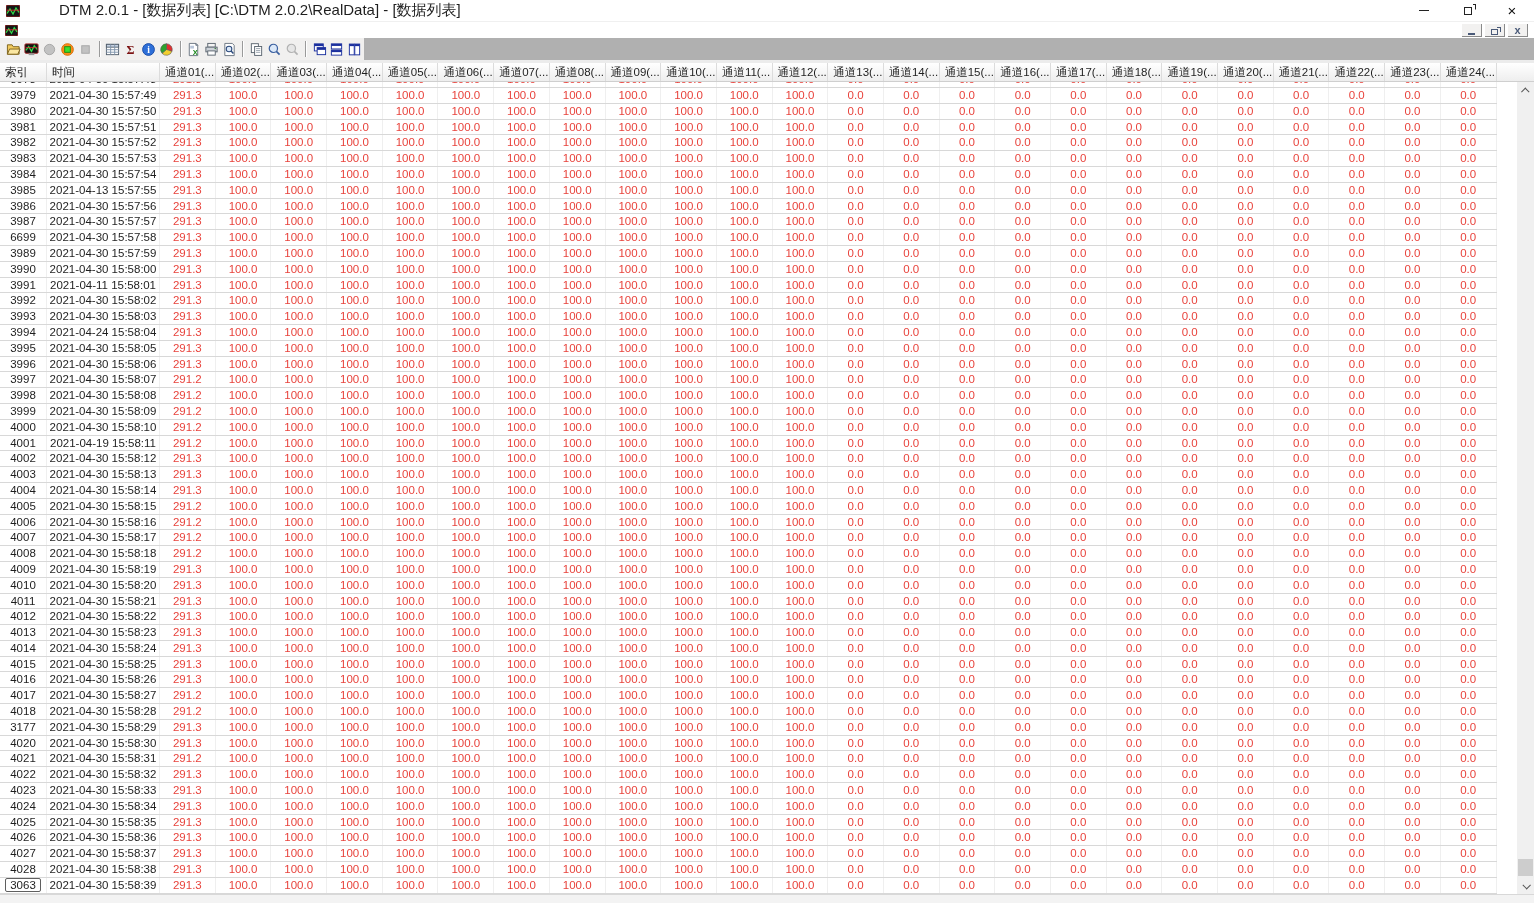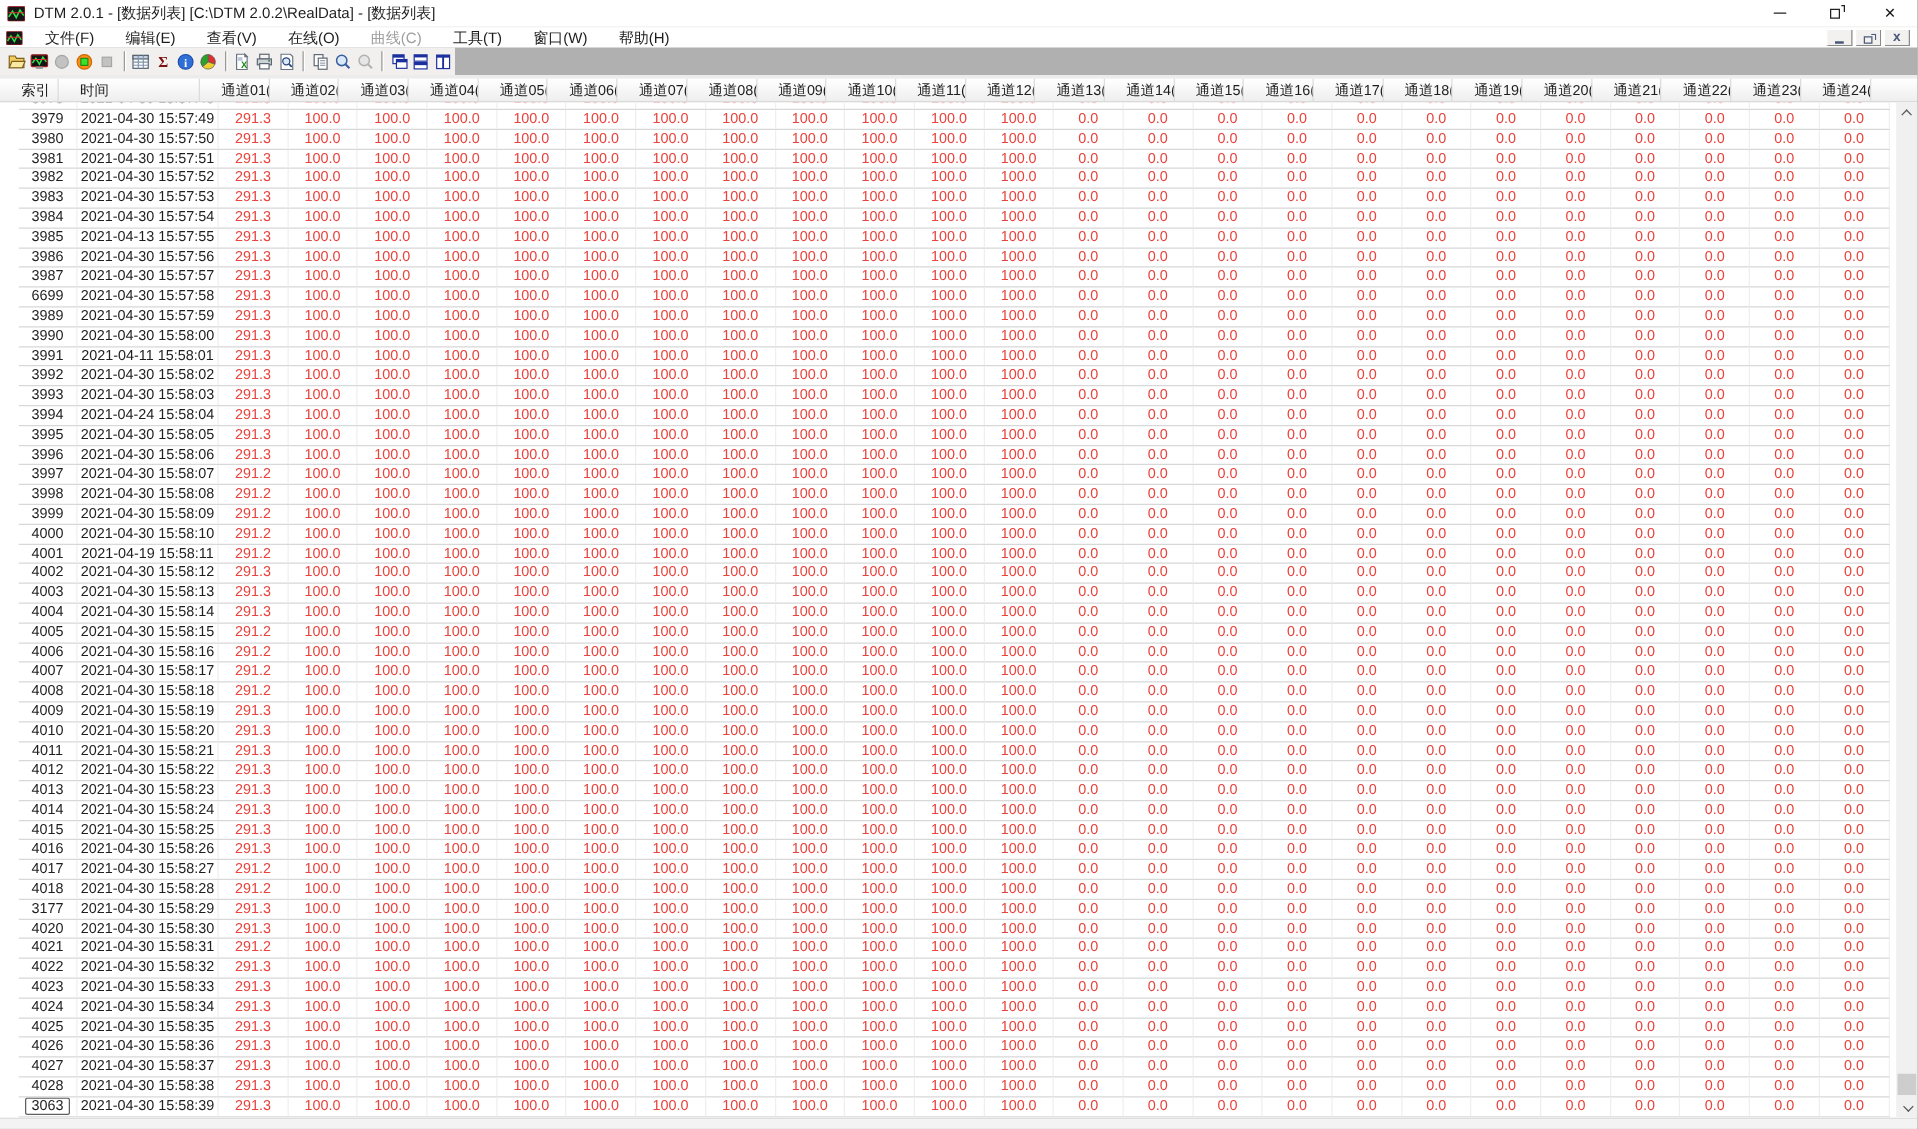--- a/index.html
+++ b/index.html
@@ -5,21 +5,21 @@
   * { margin:0; padding:0; box-sizing:border-box; }
   html,body { background:#888; }
   body { font-family:"Liberation Sans", sans-serif; }
   .window { position:relative; width:1534px; height:903px; background:#fff; overflow:hidden;
             font-size:12px; color:#1e1e1e; }
 
   
   .titlebar { height:22px; display:flex; align-items:center; background:#ffffff;
               padding-left:6px; border-bottom:1px solid #f0f0f0; }
   .titlebar .app-ico { margin-right:7px; display:flex; }
-  .title-text { font-size:12px; white-space:nowrap; }
+  .title-text { font-size:15px; white-space:nowrap;margin-left:32px; }
   .caption-btns { margin-left:auto; display:flex; height:22px; }
   .cap-btn { width:44px; height:22px; display:flex; align-items:center; justify-content:center; }
   .glyph-min { width:10px; height:1px; background:#222; }
   .glyph-restore { position:relative; width:8px; height:8px; border:1px solid #222; background:#fff; }
   .glyph-restore::before { content:''; position:absolute; left:2px; top:-4px; width:8px; height:8px;
                            border:1px solid #222; border-left-width:0; clip-path: inset(0 0 4px 6px); }
   .glyph-close { font-size:15px; line-height:1; color:#111; }
 
   
   .menubar { height:16px; display:flex; align-items:center; background:#ffffff; padding-left:5px; }
@@ -45,23 +45,23 @@
   .tb-sep { width:1px; height:16px; background:#9a9a9a; margin:0 4px;
             box-shadow: 1px 0 0 #ffffff; }
 
   
   .table-area { position:absolute; top:60px; left:0; width:1534px; bottom:0; background:#fff; }
   .top-strip { height:3px; background:#ececec; }
   .theader { height:19px; width:1534px; background:linear-gradient(#ffffff,#eeeeee);
              border-bottom:1px solid #cfcfcf; position:relative; }
   .hgrid, .row { display:grid; grid-template-columns:47px 113px repeat(24, 55.7px); width:1497px; }
   .hgrid { height:18px; }
-  .hcell { display:flex; align-items:center; padding-left:17px; border-right:1px solid #dcdcdc;
+  .hcell { display:flex; align-items:center; padding-left:5px; border-right:1px solid #dcdcdc;
            overflow:hidden; white-space:nowrap; font-size:11.5px; color:#1e1e1e; }
-  .tbody { position:relative; height:812px; overflow:hidden; background:#fff;padding-left:15px; }
+  .tbody { position:relative; height:812px; overflow:hidden; background:#fff; }
   .row { height:15.8px; border-bottom:1px solid #d8d8d8; }
   .cell { text-align:center; line-height:15px; font-size:11.5px; border-right:1px solid #efefef;
           overflow:hidden; white-space:nowrap; position:relative; }
   .c-red { color:#e8433c; }
   .cell-focus::after { content:''; position:absolute; inset:0 5px 1px 5px; border:1px solid #5f5f5f; border-radius:2px; }
   .partial-clip { height:6px; overflow:hidden; }
   .partial-clip .row { margin-top:-10px; }
 
   
   .vscroll { position:absolute; top:22px; right:0; width:17px; height:812px; background:#f0f0f0; }
@@ -102,30 +102,20 @@
   </div>
 
   <div class="menubar">
     <span class="app-ico">
       <svg width="13" height="11" viewBox="0 0 14 12">
           <rect width="14" height="12" rx="1.5" fill="#161616" stroke="#a82020"></rect>
           <polyline points="1,8.5 4,4 7,9 10,3 13,7.5" fill="none" stroke="#2ee04a" stroke-width="1.3"></polyline>
           <line x1="1" y1="5.2" x2="13" y2="5.2" stroke="#e03030" stroke-width="0.9"></line>
         </svg>
     </span>
-    <div class="menu-items" id="menu-items">
-        <span class="menu-item">文件(F)</span>
-        <span class="menu-item">编辑(E)</span>
-        <span class="menu-item">查看(V)</span>
-        <span class="menu-item">在线(O)</span>
-        <span class="menu-item disabled">曲线(C)</span>
-        <span class="menu-item">工具(T)</span>
-        <span class="menu-item">窗口(W)</span>
-        <span class="menu-item">帮助(H)</span>
-      </div>
     <div class="mdi-btns">
       <div class="mdi-btn">
           <span class="mdi-min"></span>
         </div>
       <div class="mdi-btn">
           <span class="mdi-restore"></span>
         </div>
       <div class="mdi-btn">
           <span class="mdi-close">x</span>
         </div>

